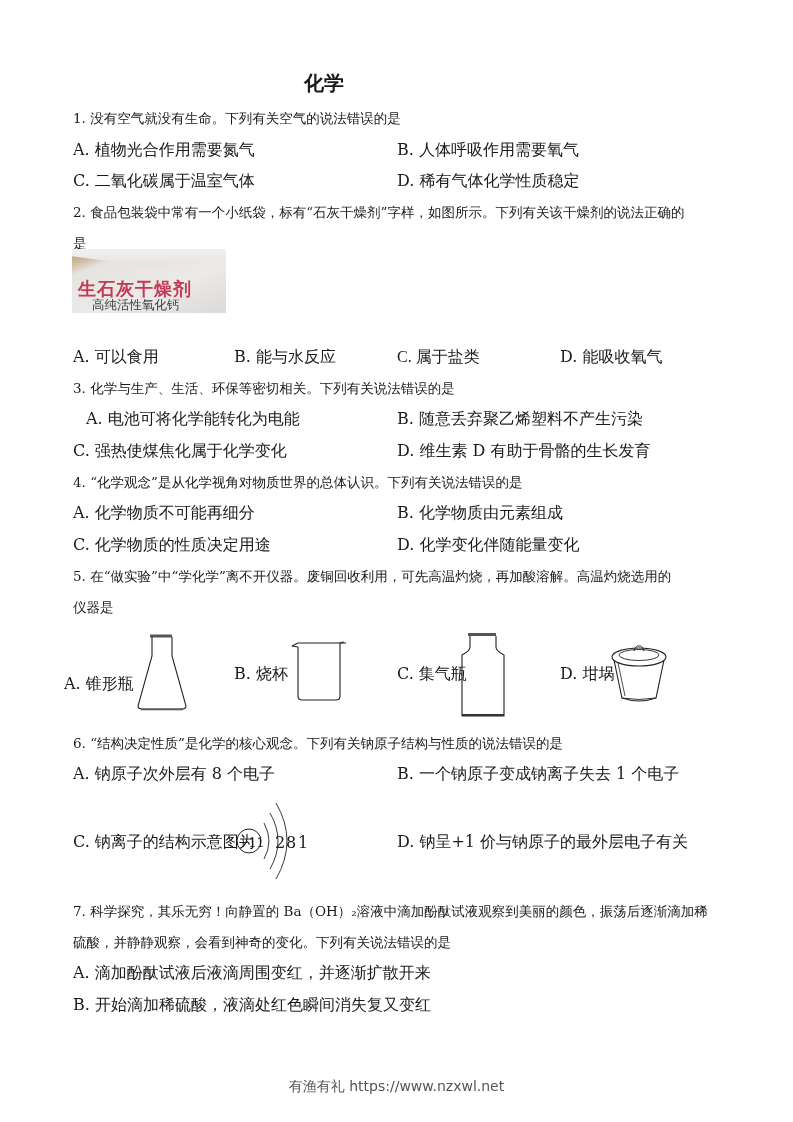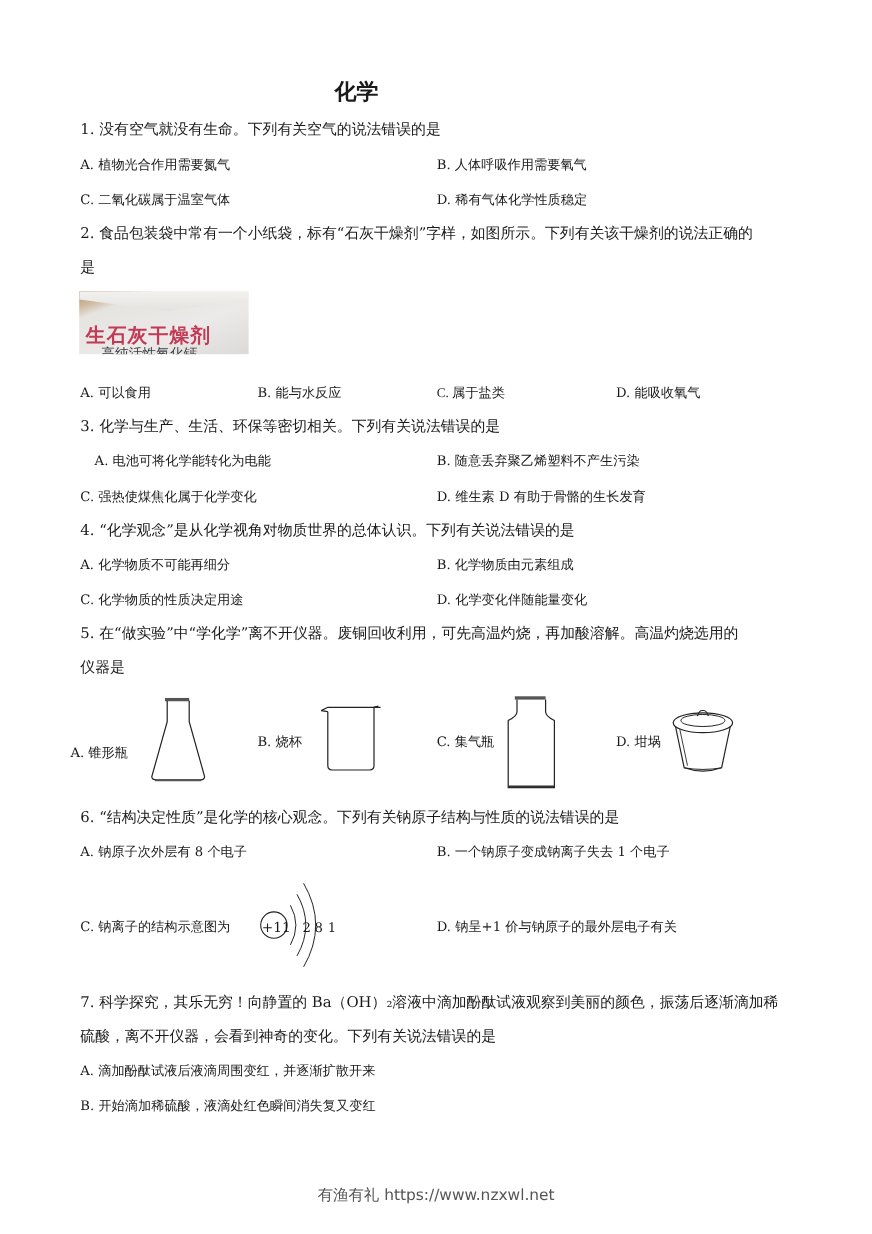--- a/index.html
+++ b/index.html
@@ -1,24 +1,24 @@
 <!DOCTYPE html>
 <html><head>
 <meta charset="utf-8">
 <style>
   html, body { margin:0; padding:0; background:#fff; }
   body { width:793px; height:1122px; position:relative; overflow:hidden;
          font-family:"DejaVu Serif","Liberation Serif",serif; color:#1a1a1a; }
   .abs { position:absolute; white-space:nowrap; }
   .title { left:0; width:648px; top:70px; text-align:center; font-size:20px; font-weight:bold; font-family:"DejaVu Sans","Liberation Sans",sans-serif; }
   .q { font-size:13.5px; line-height:16px; }
-  .opt { font-size:12px; line-height:16px; }
+  .opt { font-size:16px; line-height:16px; }
   .footer { left:0; width:793px; top:1071px; text-align:center; font-size:14px; color:#555;
             font-family:"DejaVu Sans","Liberation Sans",sans-serif;margin-top:7px; }
-  .photo { left:72px; top:265px; width:154px; height:57px; overflow:hidden;
+  .photo { left:72px; top:249px; width:154px; height:64px; overflow:hidden;
            background:linear-gradient(160deg,#b99a78 0%,#cdb79b 12%,#e6e4e1 22%,#eceae8 60%,#dcdad8 100%); }
   .photo .flap { position:absolute; left:0; top:0; width:154px; height:18px;
                  background:linear-gradient(180deg,#f3f1ef,#e4e2df); clip-path:polygon(0 0,100% 0,100% 40%,52% 100%,0 40%); }
   .photo .red { position:absolute; left:6px; top:28px; font-size:18px; color:#c23a55; font-weight:bold; letter-spacing:1px; font-family:"DejaVu Serif",serif; }
   .photo .dark { position:absolute; left:20px; top:48px; font-size:12.5px; color:#3a3d42; font-family:"DejaVu Sans",sans-serif; }
   .photo .spec { position:absolute; left:42px; top:63px; font-size:10px; color:#444; font-family:"DejaVu Sans",sans-serif; }
   svg { position:absolute; overflow:visible; }
 </style>
 </head>
 <body>
@@ -100,17 +100,17 @@
   <path d="M36,18 Q52,46 36,74" fill="none" stroke="#222" stroke-width="0.9"></path>
   <path d="M42,8 Q64,46 42,84" fill="none" stroke="#222" stroke-width="0.9"></path>
 </svg>
 <div class="abs opt" style="left:238px;top:835px;font-size:12.5px;">+11</div>
 <div class="abs opt" style="left:275px;top:835px;">2</div>
 <div class="abs opt" style="left:286px;top:835px;">8</div>
 <div class="abs opt" style="left:298px;top:835px;">1</div>
 <div class="abs opt" style="left:397px;top:834px;">D. 钠呈+1 价与钠原子的最外层电子有关</div>
 
 <div class="abs q" style="left:73px;top:903px;">7. 科学探究，其乐无穷！向静置的 Ba（OH）₂溶液中滴加酚酞试液观察到美丽的颜色，振荡后逐渐滴加稀</div>
-<div class="abs q" style="left:73px;top:934px;">硫酸，离不开仪器，会看到神奇的变化。下列有关说法错误的是</div>
+<div class="abs q" style="left:73px;top:934px;">硫酸，并静静观察，会看到神奇的变化。下列有关说法错误的是</div>
 <div class="abs opt" style="left:73px;top:965px;">A. 滴加酚酞试液后液滴周围变红，并逐渐扩散开来</div>
 <div class="abs opt" style="left:73px;top:997px;">B. 开始滴加稀硫酸，液滴处红色瞬间消失复又变红</div>
 
 <div class="abs footer">有渔有礼 https://www.nzxwl.net</div>
 
 </body></html>

